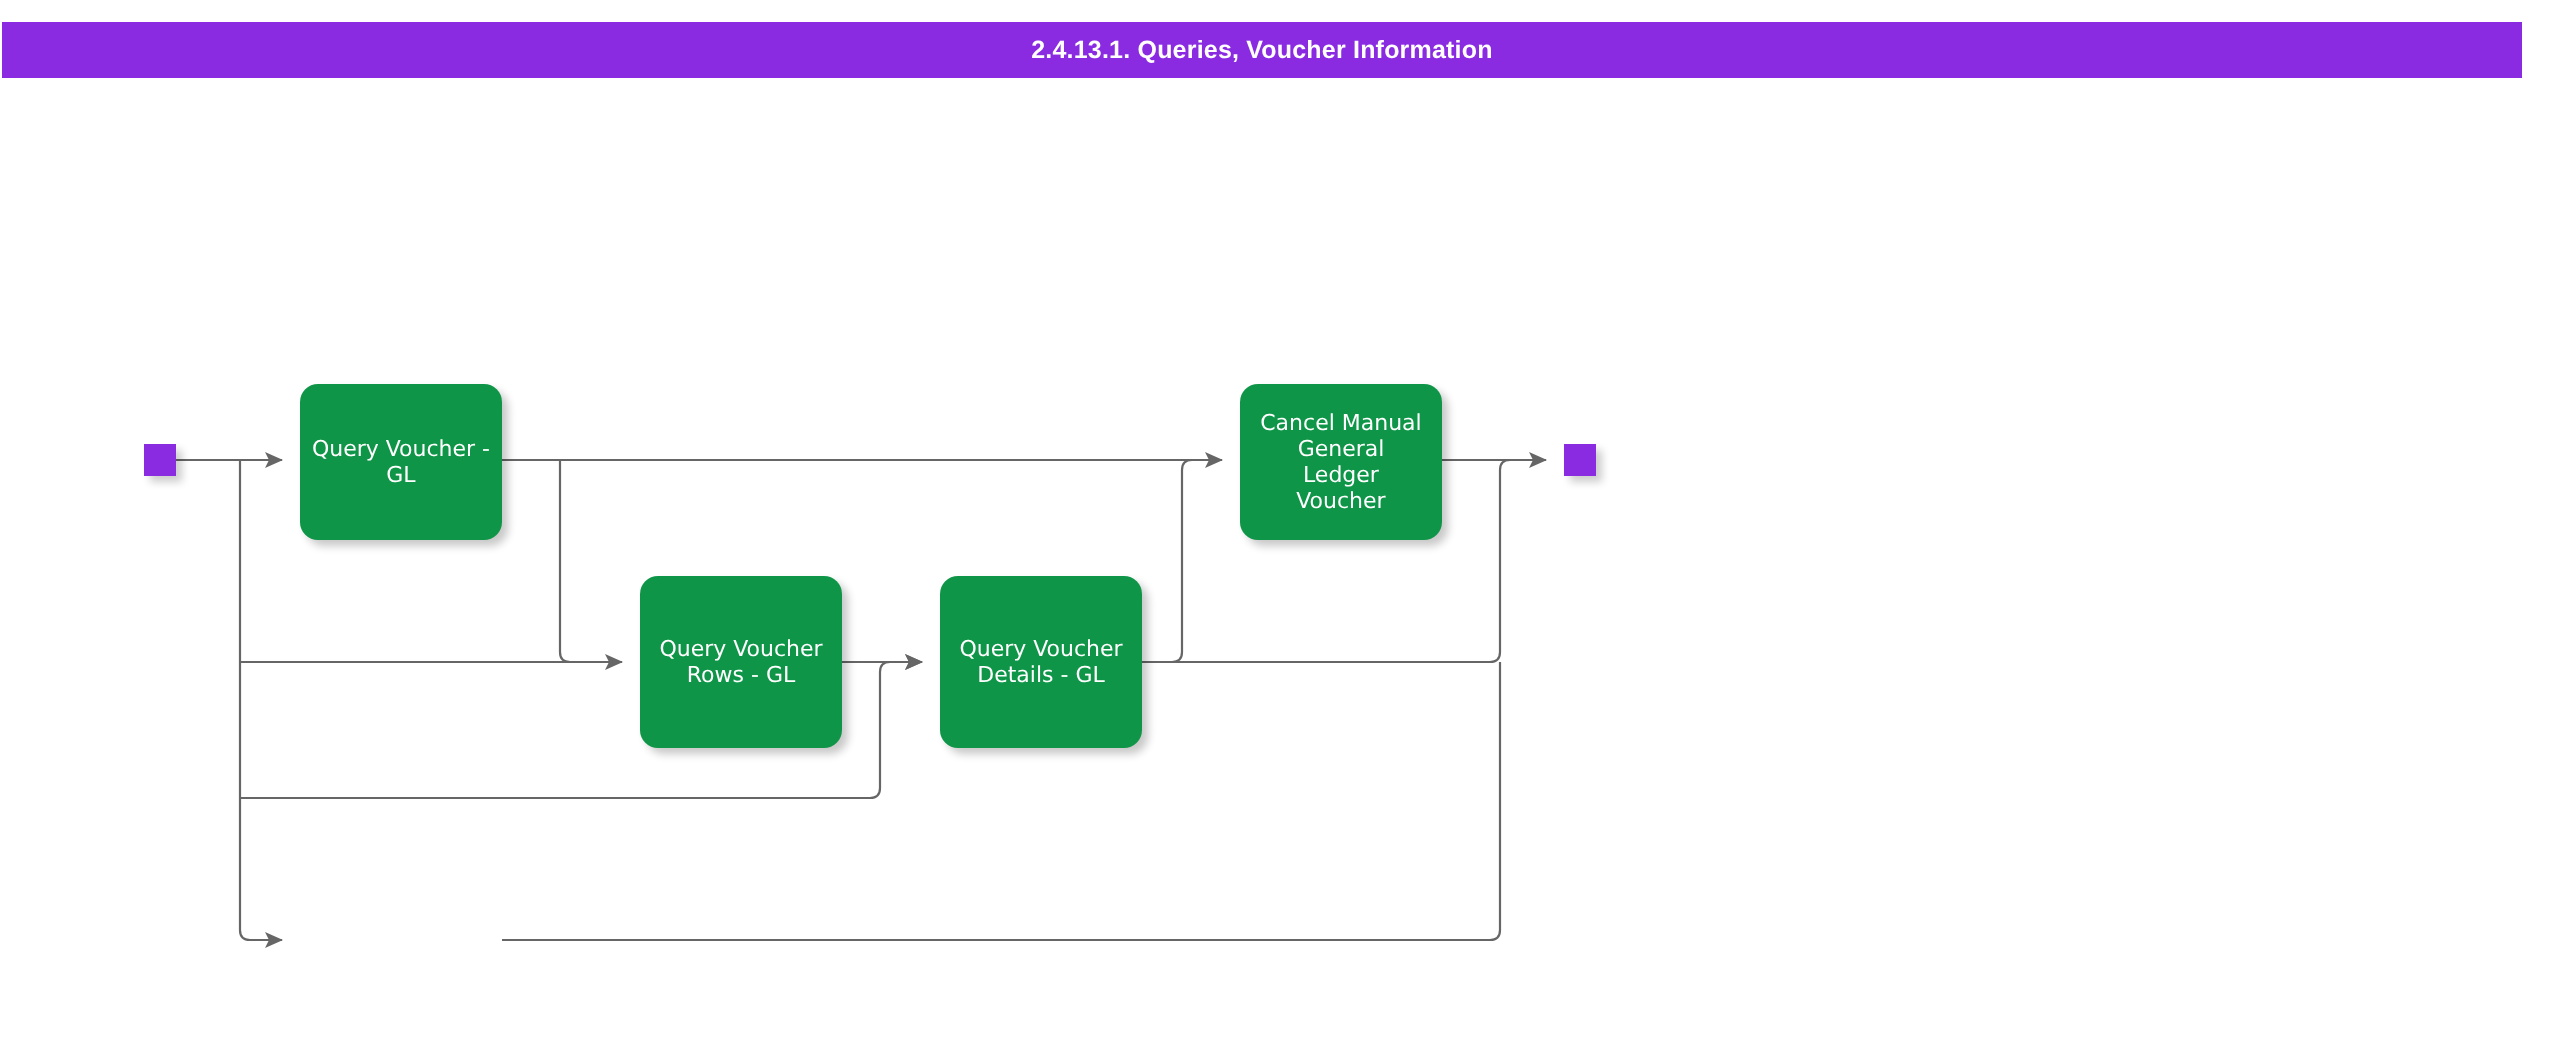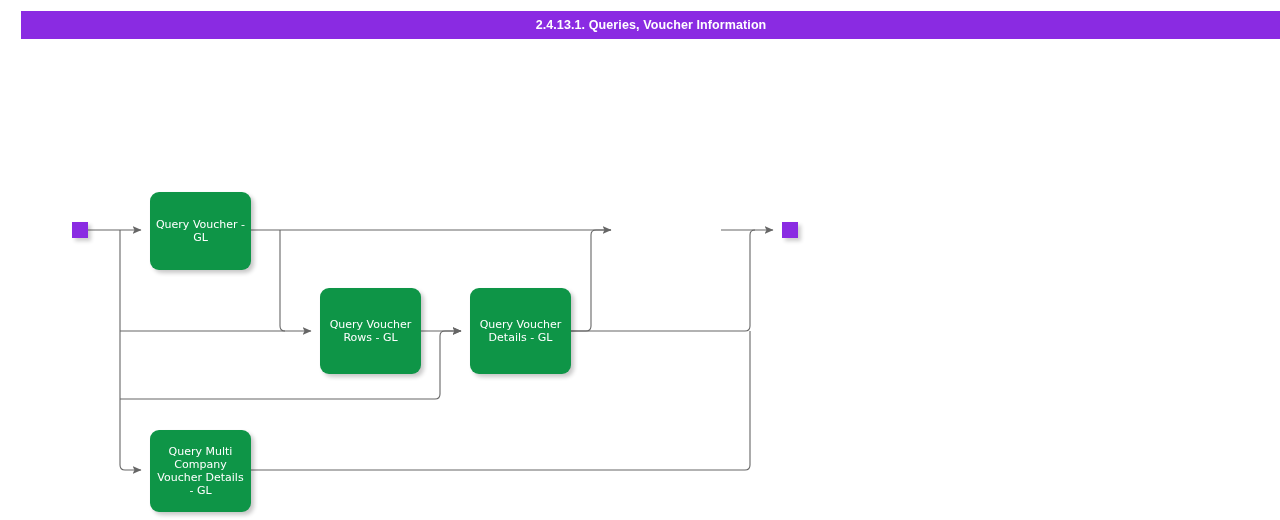--- a/index.html
+++ b/index.html
@@ -19,21 +19,21 @@
   #canvas {
     position: relative;
     width: 1280px;
     height: 520px;
     background: #ffffff;
   }
 
   
   #titlebar {
     position: absolute;
-    left: 21px;
+    left: 1px;
     top: 11px;
     width: 1260px;
     height: 28px;
     background: #8A2BE2;
     display: flex;
     align-items: center;
     justify-content: center;
   }
   #titlebar .title-text {
     color: #ffffff;
@@ -169,21 +169,21 @@
   <div class="node" id="node-query-voucher-rows">
     <span class="node-label">Query Voucher
 Rows - GL</span>
   </div>
 
   <div class="node" id="node-query-voucher-details">
     <span class="node-label">Query Voucher
 Details - GL</span>
   </div>
 
+  <div class="node" id="node-cancel-manual">
+    <span class="node-label">Cancel Manual
+General
+Ledger
+Voucher</span>
+  </div>
 
-  <div class="node" id="node-query-multi-company">
-    <span class="node-label">Query Multi
-Company
-Voucher Details
-- GL</span>
-  </div>
 
 </div>
 
 </body></html>

